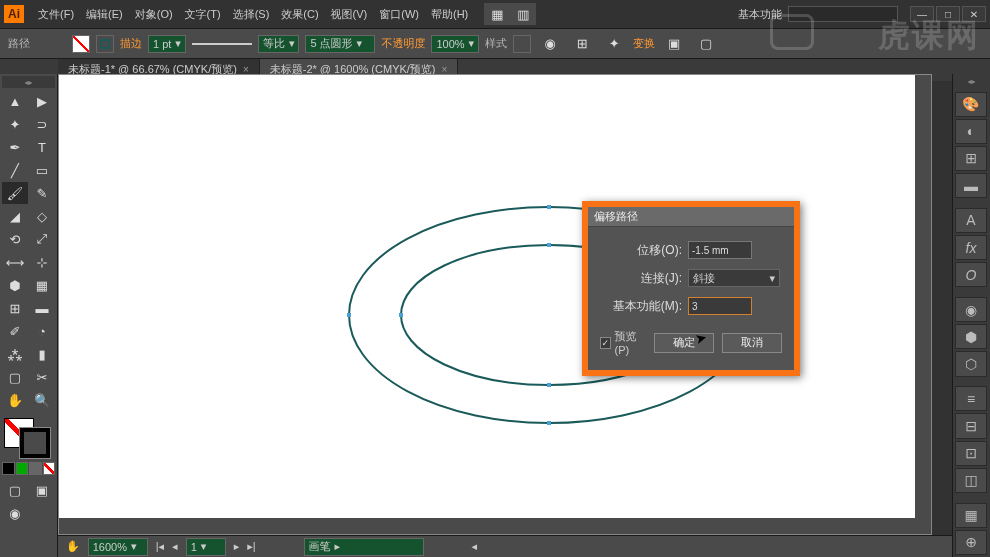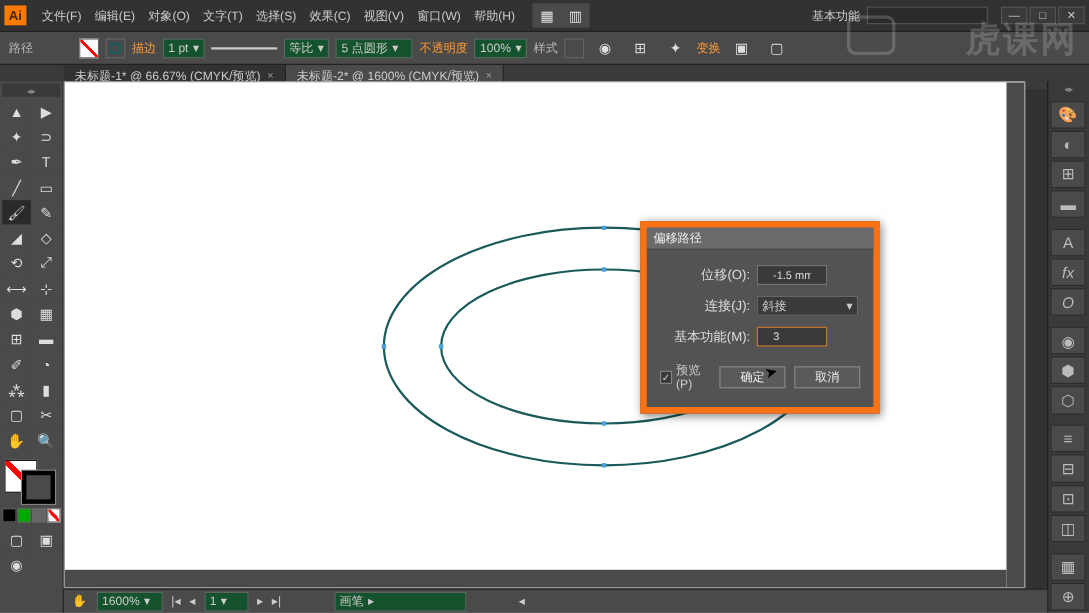--- a/index.html
+++ b/index.html
@@ -38,21 +38,21 @@
 .color-row{display:flex;gap:1px;margin-top:2px}
 .mini-sw{width:13px;height:13px;border:1px solid #666}
 .right-panels{position:absolute;right:0;top:74px;width:38px;bottom:0;background:#3a3a3a;border-left:1px solid #1a1a1a;display:flex;flex-direction:column;gap:2px;padding:2px}
 .panel-ic{width:32px;height:26px;background:#4a4a4a;display:flex;align-items:center;justify-content:center;font-size:14px;color:#bbb;border:1px solid #2a2a2a}
 .statusbar{position:absolute;bottom:0;left:58px;right:38px;height:22px;background:#4a4a4a;border-top:1px solid #1a1a1a;display:flex;align-items:center;padding:0 8px;gap:8px;font-size:10px}
 .dialog{position:absolute;left:582px;top:201px;width:218px;background:#535353;border:6px solid #f97316;box-shadow:2px 2px 8px rgba(0,0,0,.5)}
 .dlg-title{height:20px;background:#6a6a6a;padding:2px 6px;font-size:11px;color:#eee;border-bottom:1px solid #444}
 .dlg-body{padding:14px 12px}
 .dlg-row{display:flex;align-items:center;margin-bottom:10px;gap:6px}
 .dlg-label{width:82px;text-align:right;color:#ddd;font-size:12px}
-.dlg-input{width:64px;height:18px;background:#3a3a3a;border:1px solid #777;color:#ddd;padding:0 14px;font-size:10px}
+.dlg-input{width:64px;height:18px;background:#3a3a3a;border:1px solid #777;color:#ddd;padding:0 3px;font-size:10px}
 .dlg-input.hl{border:1px solid #d08030}
 .dlg-select{width:92px;height:18px;background:#3a3a3a;border:1px solid #666;display:flex;align-items:center;justify-content:space-between;padding:0 4px;font-size:10px}
 .dlg-btns{display:flex;align-items:center;gap:8px;margin-top:14px}
 .dlg-chk{display:flex;align-items:center;gap:4px;margin-right:auto}
 .chk-box{width:12px;height:12px;background:#3a3a3a;border:1px solid #888;display:flex;align-items:center;justify-content:center;font-size:9px;color:#ddd}
 .dlg-btn{width:68px;height:20px;background:#5a5a5a;border:1px solid #888;display:flex;align-items:center;justify-content:center;font-size:11px;color:#eee;cursor:pointer}
 .cursor-arrow{position:absolute;left:695px;top:330px;font-size:14px;color:#000;pointer-events:none;transform:rotate(-15deg)}
 .watermark{position:absolute;right:10px;top:14px;font-size:32px;color:rgba(255,255,255,.18);font-weight:bold;letter-spacing:2px;pointer-events:none}
 .watermark-box{position:absolute;right:176px;top:14px;width:44px;height:36px;border:3px solid rgba(255,255,255,.18);border-radius:8px;pointer-events:none}
 .collapse-arrow{height:12px;background:#3a3a3a;display:flex;align-items:center;justify-content:center;font-size:8px;color:#888;margin-bottom:2px}

